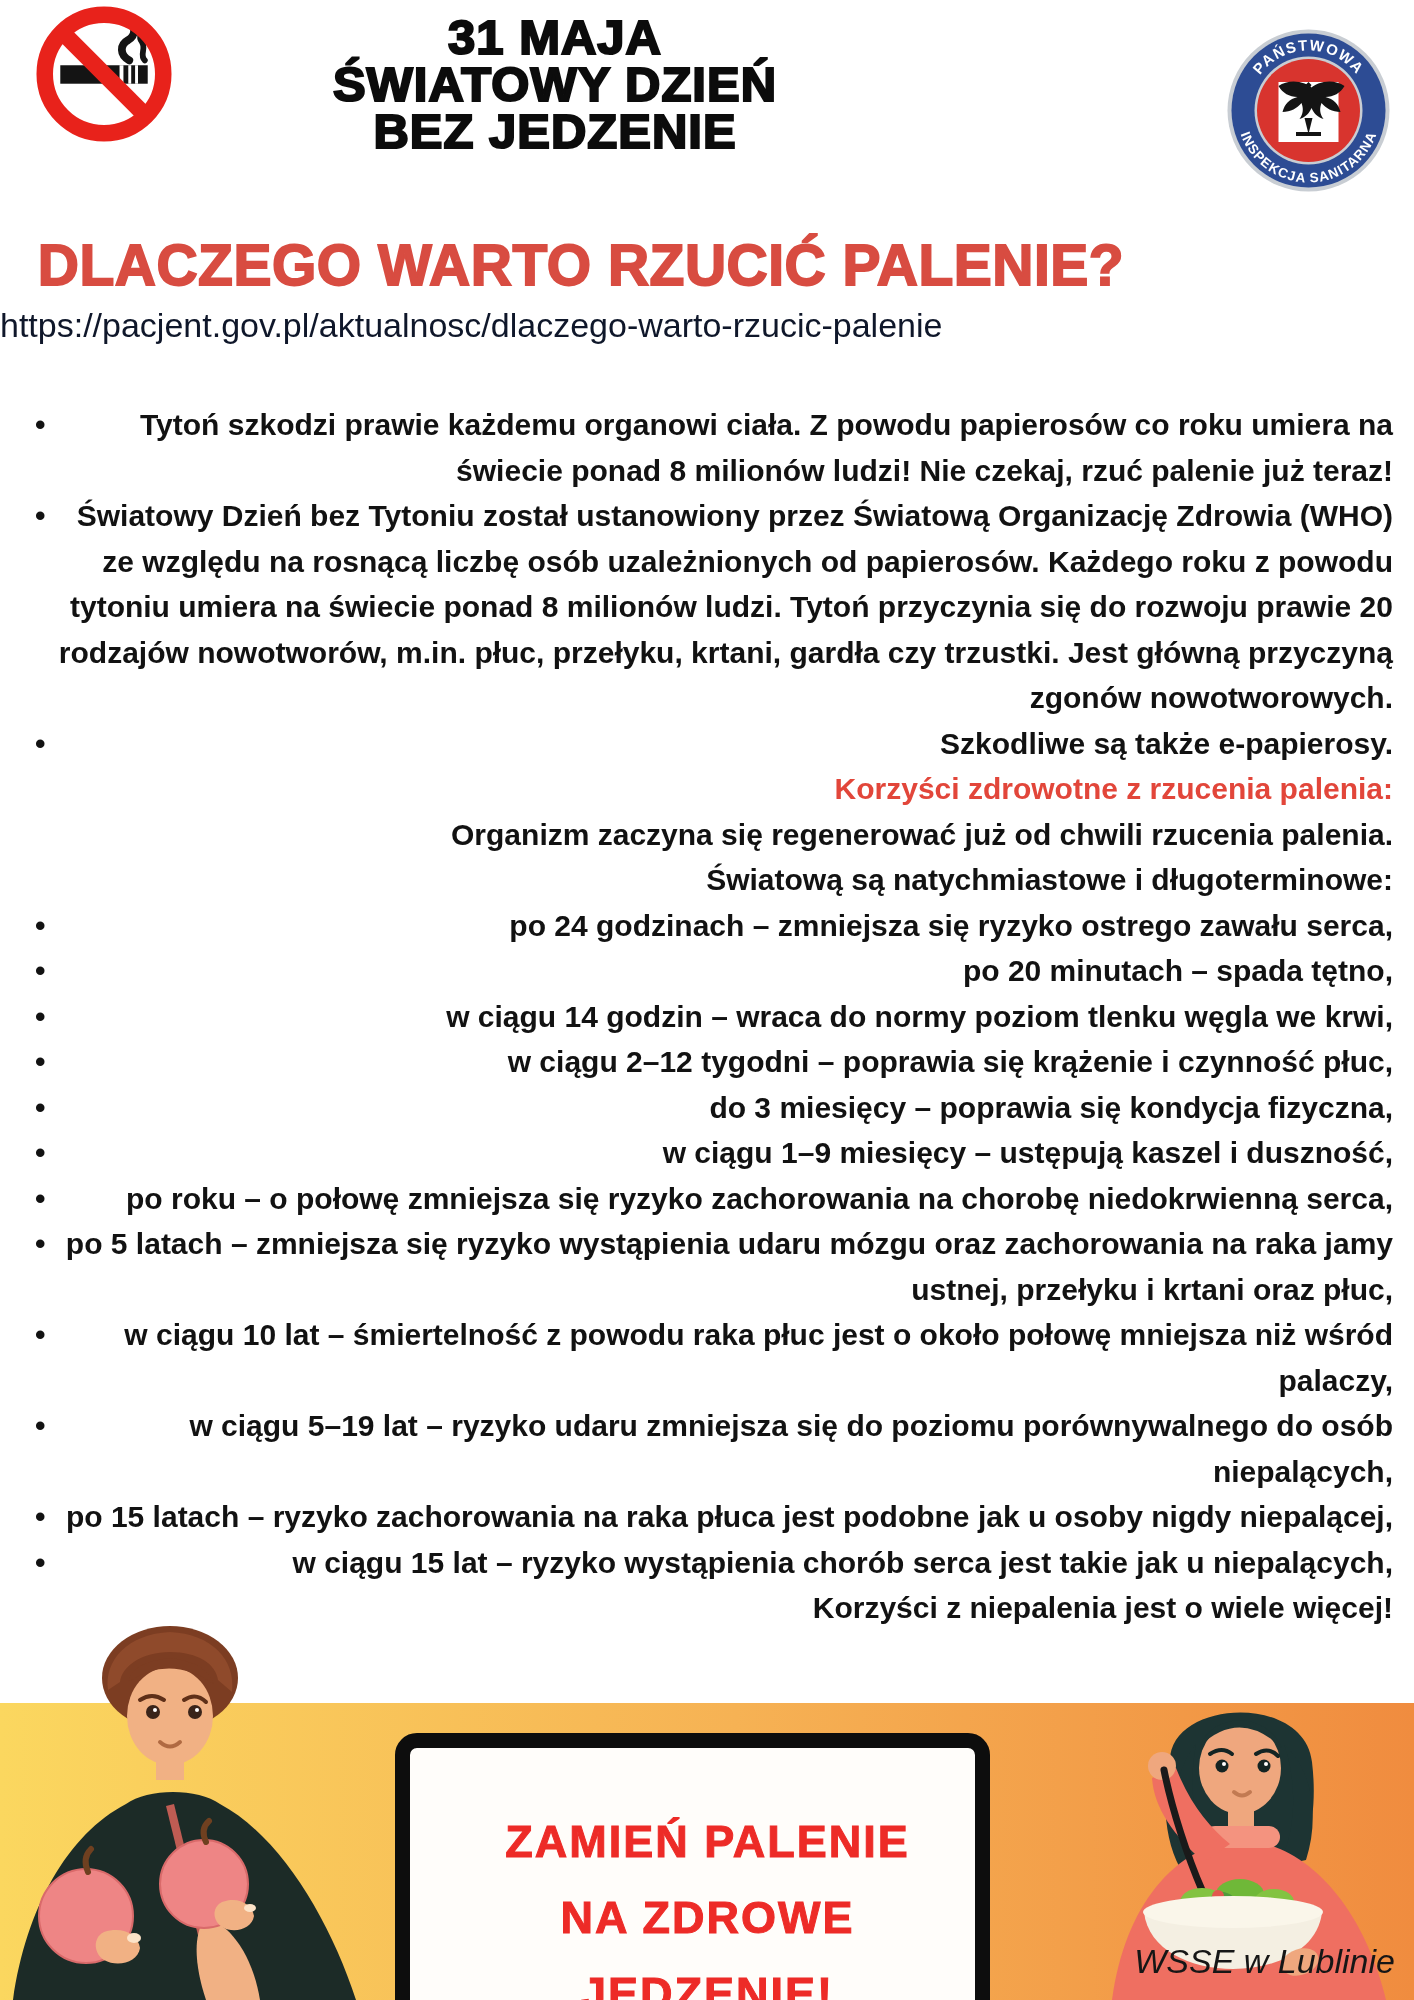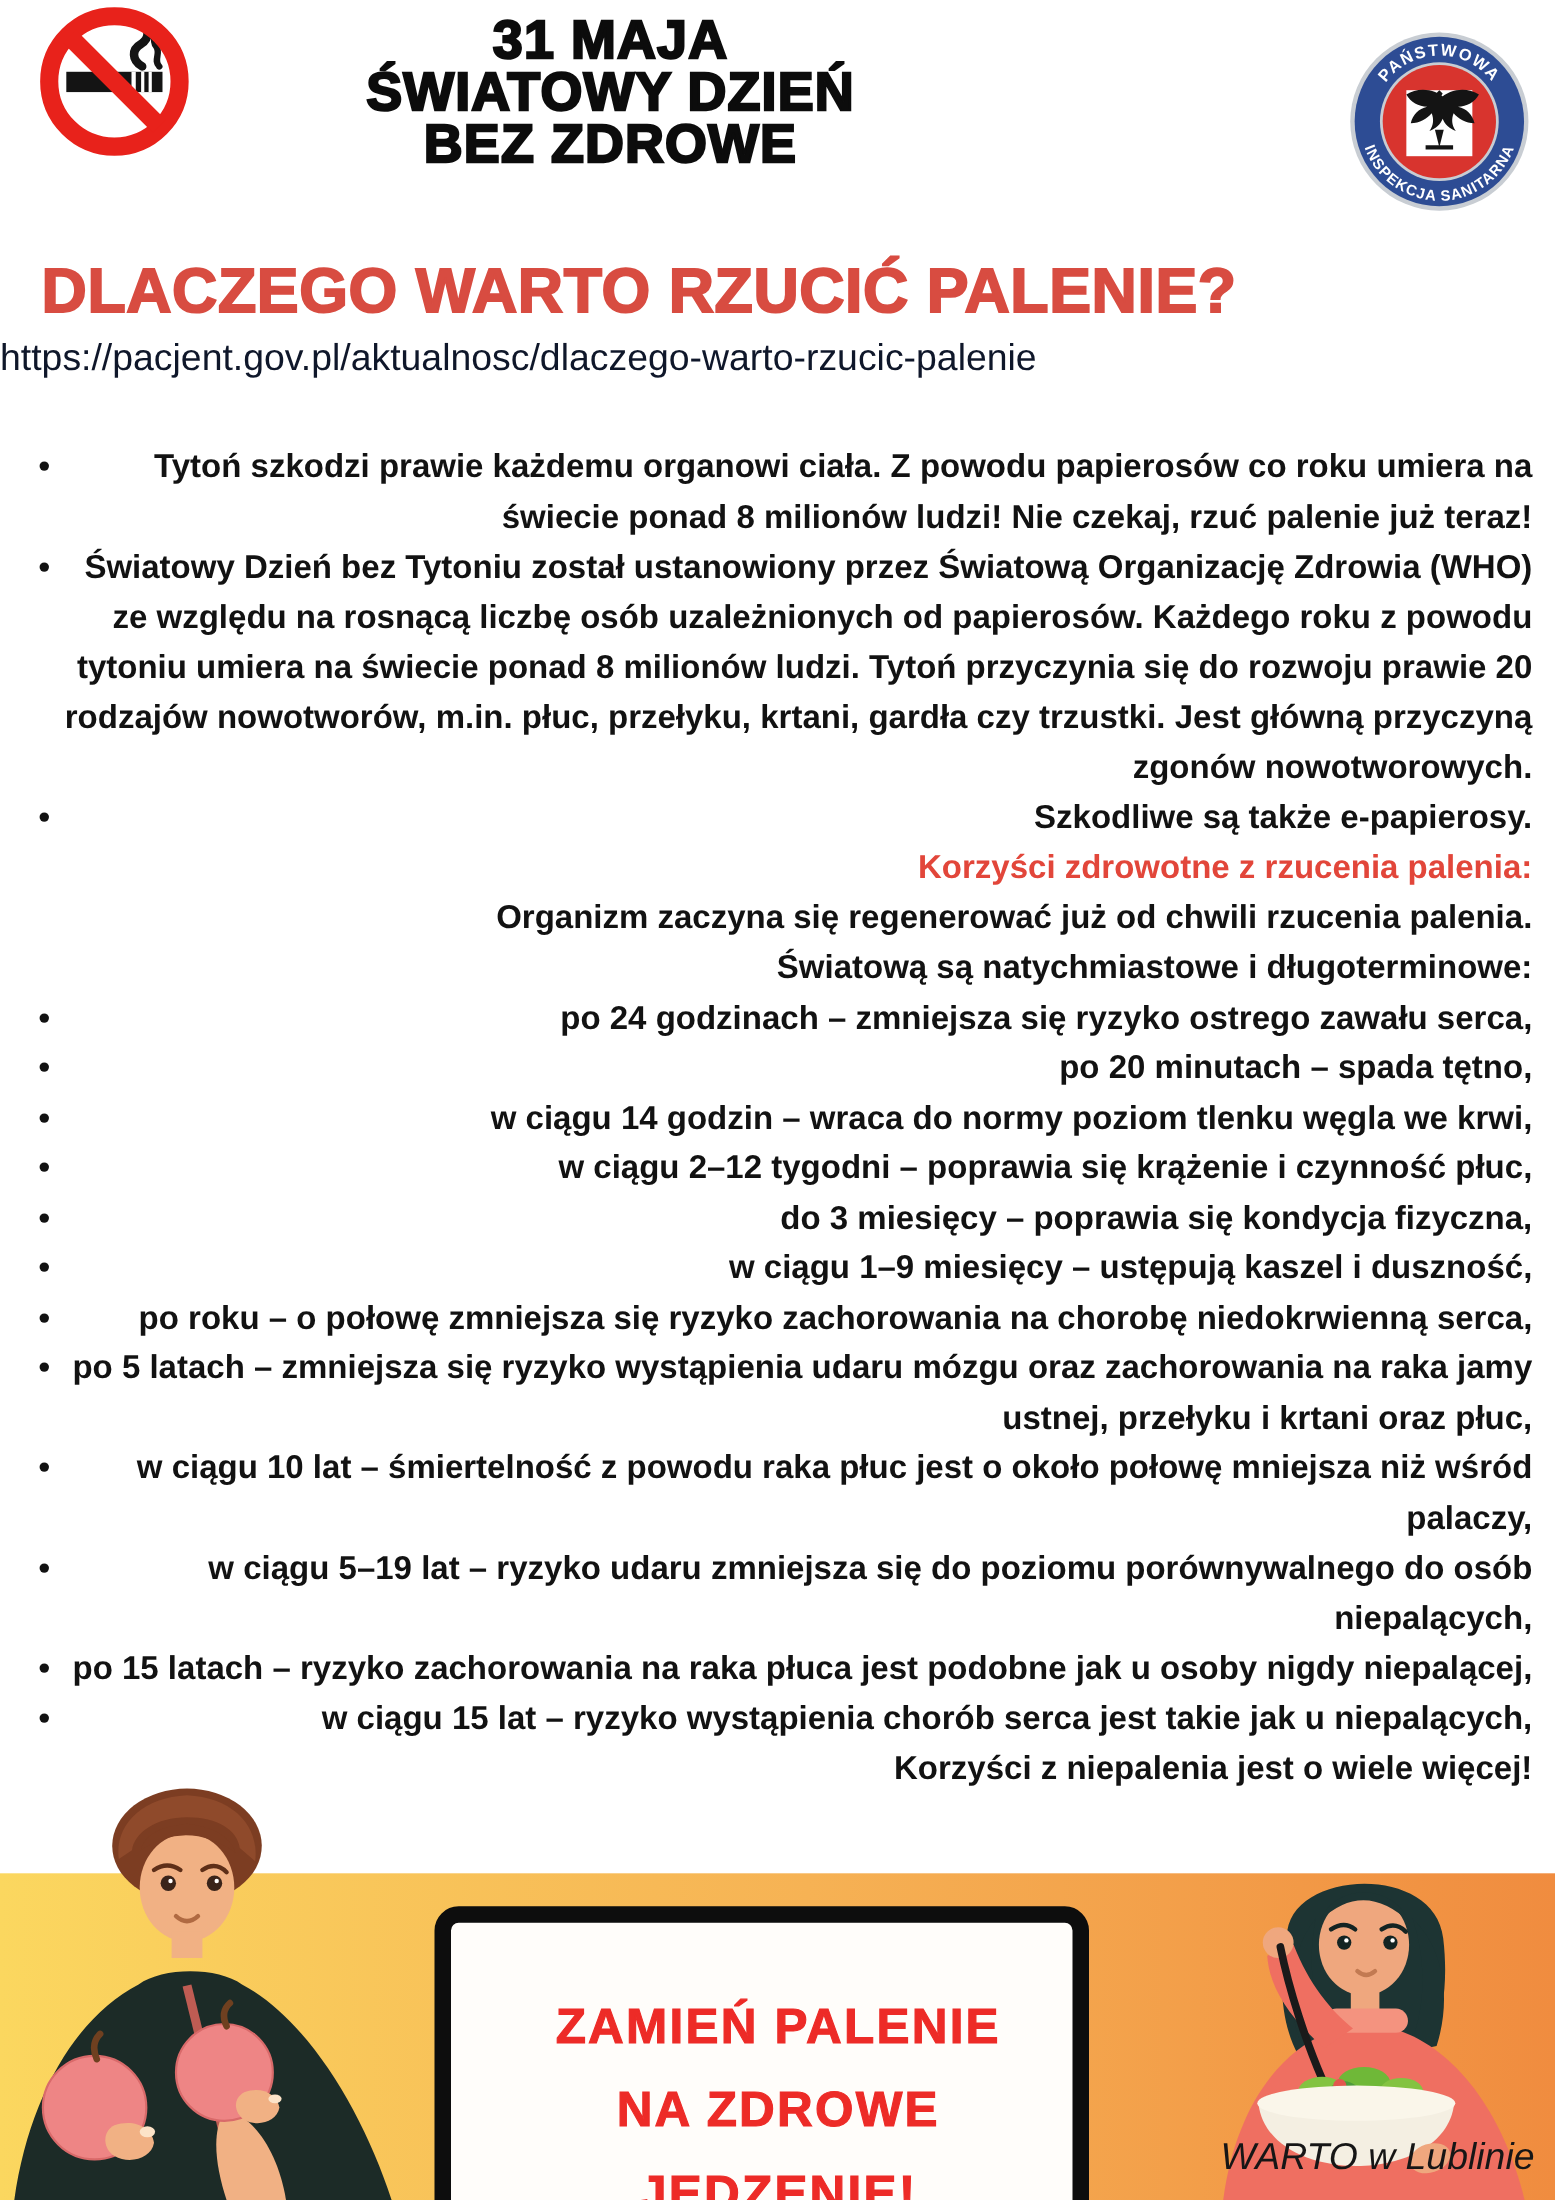--- a/index.html
+++ b/index.html
@@ -52,21 +52,21 @@
     <rect x="102" y="61" width="3" height="19" fill="#ffffff"></rect>
     <path d="M96,56 C86,50 86,40 95,35 C103,30 103,21 95,16" fill="none" stroke="#141414" stroke-width="8" stroke-linecap="round"></path>
     <path d="M112,56 C106,50 114,44 109,37 C104,31 110,26 108,20" fill="none" stroke="#141414" stroke-width="6" stroke-linecap="round"></path>
     <circle cx="70" cy="70" r="61" fill="none" stroke="#E8221B" stroke-width="17"></circle>
     <line x1="28" y1="28" x2="112" y2="112" stroke="#E8221B" stroke-width="17"></line>
   </svg>
 
   <div class="title-block">
     <div class="title-line">31 MAJA</div>
     <div class="title-line">ŚWIATOWY DZIEŃ</div>
-    <div class="title-line">BEZ ZDROWE</div>
+    <div class="title-line">BEZ JEDZENIE</div>
   </div>
 
   <svg class="badge" width="165" height="165" viewBox="0 0 165 165">
     <circle cx="82.5" cy="82.5" r="81" fill="#C8CDD3"></circle>
     <circle cx="82.5" cy="82.5" r="77" fill="#2D4C94"></circle>
     <circle cx="82.5" cy="82.5" r="54" fill="#C8CDD3"></circle>
     <circle cx="82.5" cy="82.5" r="51.5" fill="#D8342E"></circle>
     <rect x="52.5" y="54" width="60" height="60" fill="#ffffff"></rect>
     <g fill="#141414">
       <path d="M82.5,62 l-3,-5 3,-3 3,3 z"></path>
@@ -167,15 +167,15 @@
     <path d="M92,246 C100,322 262,322 270,246 Z" fill="#F4EFE2"></path>
     <ellipse cx="181" cy="246" rx="90" ry="16" fill="#FAF6EA"></ellipse>
     <ellipse cx="248" cy="296" rx="19" ry="13" fill="#EFA77E" transform="rotate(-18 248 296)"></ellipse>
   </svg>
 
   <div class="board">
     <div class="board-line">ZAMIEŃ PALENIE</div>
     <div class="board-line">NA ZDROWE JEDZENIE!</div>
   </div>
 
-  <div class="credit">WARTO w Lublinie</div>
+  <div class="credit">WSSE w Lublinie</div>
 
 </div>
 
 </body></html>

